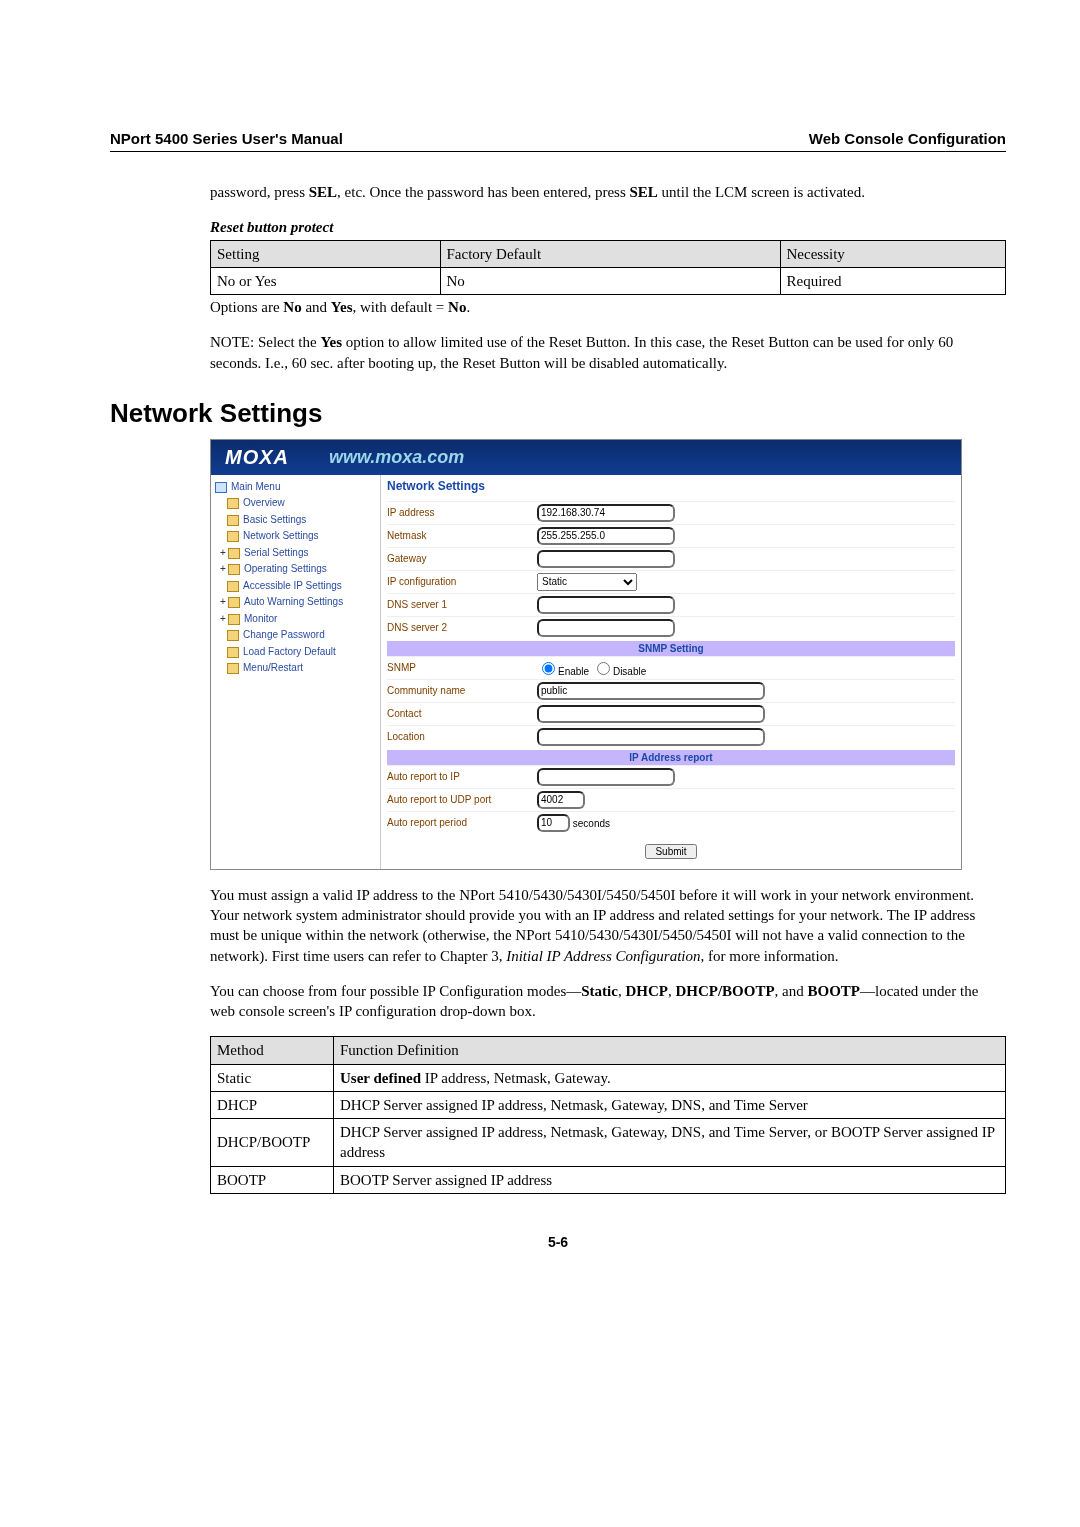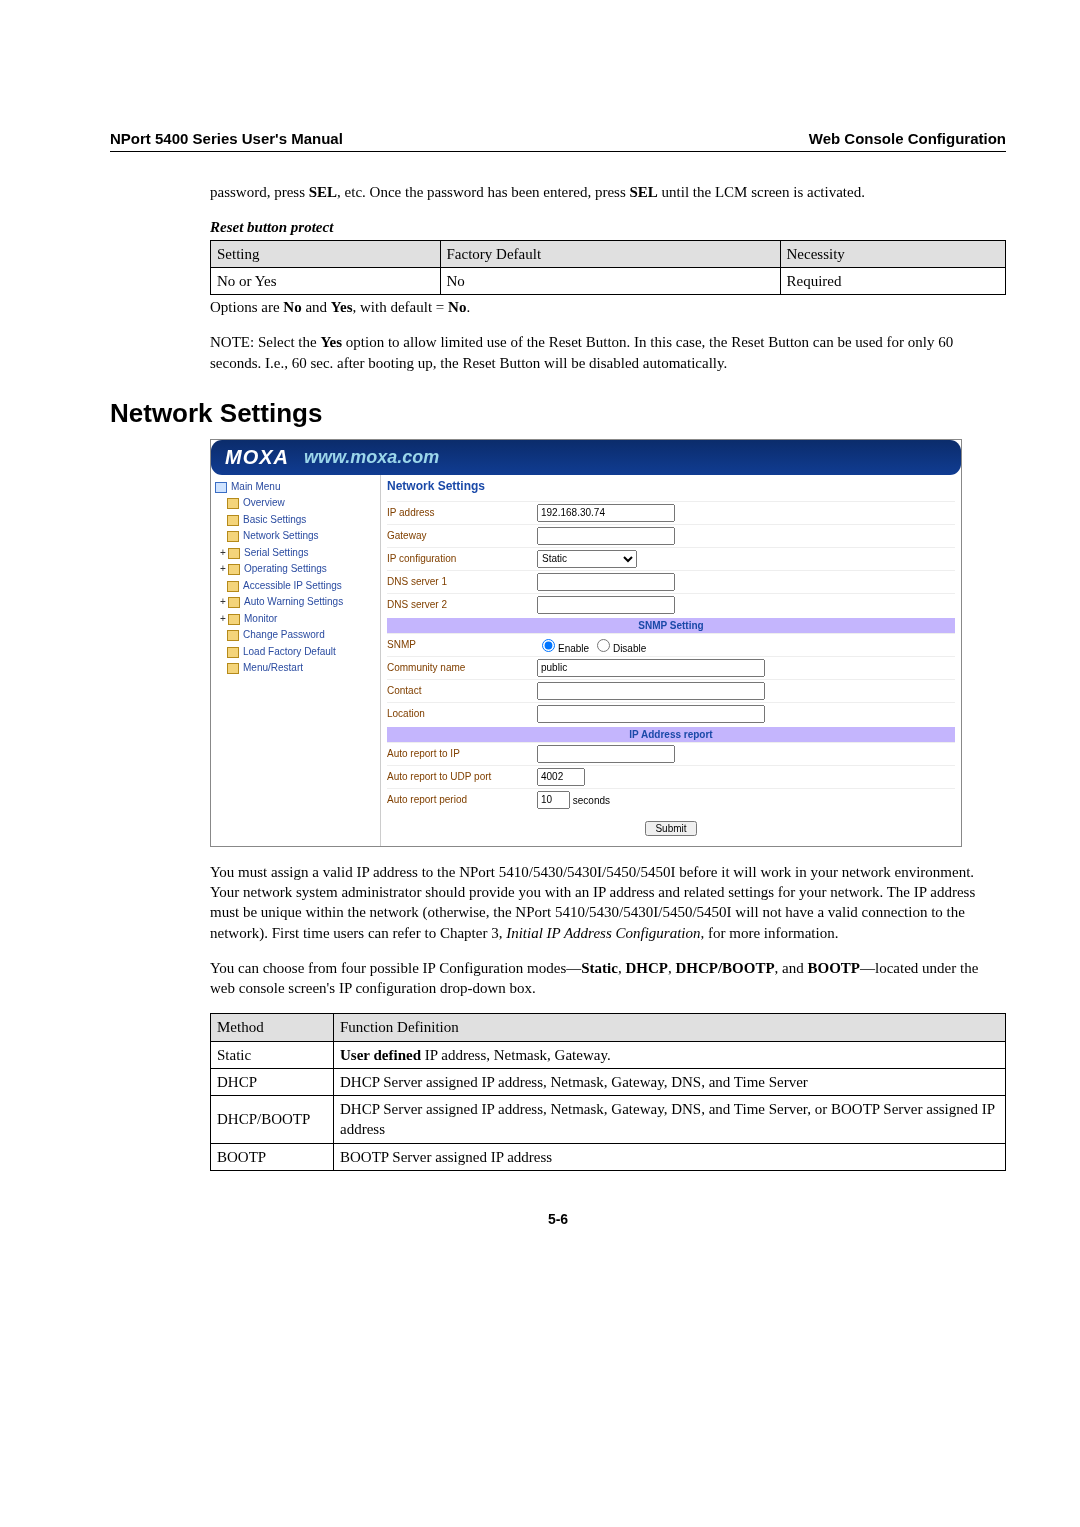--- a/index.html
+++ b/index.html
@@ -64,22 +64,21 @@
   }
   .moxa-bar {
     background: linear-gradient(to bottom, #0b2c6b, #103c92);
     color: #fff;
     padding: 6px 14px;
     font-weight: bold;
     font-size: 20px;
     font-family: Arial, sans-serif;
     display: flex;
     align-items: center;
-    gap: 15px;
-    border-radius: 11px;
+    gap: 40px;
   }
   .moxa-logo {
     font-style: italic;
     letter-spacing: 1px;
   }
   .moxa-url {
     color: #9bd6ea;
     font-size: 18px;
     font-style: italic;
     font-weight: bold;
@@ -140,20 +139,21 @@
   .setting-row .label {
     width: 150px;
     color: #804000;
     font-size: 10px;
   }
   .setting-row .field input[type=text] {
     font-size: 10px;
     height: 14px;
     width: 130px;
     padding: 0 2px;
+    border-radius: 6px;
   }
   .setting-row .field select {
     font-size: 10px;
     height: 18px;
     width: 100px;
   }
   .section-bar {
     background: #c4b5fd;
     text-align: center;
     color: #1a49a8;
@@ -241,20 +241,24 @@
         <div class="nav-item" style="padding-left:14px"><span class="icon"></span><span>Menu/Restart</span></div>
       </div>
       <div class="content-pane">
         <div class="content-title">Network Settings</div>
 
         <div class="setting-row">
           <div class="label">IP address</div>
           <div class="field"><input type="text" value="192.168.30.74" style=""></div>
         </div>
         <div class="setting-row">
+          <div class="label">Netmask</div>
+          <div class="field"><input type="text" value="255.255.255.0" style=""></div>
+        </div>
+        <div class="setting-row">
           <div class="label">Gateway</div>
           <div class="field"><input type="text" value="" style=""></div>
         </div>
         <div class="setting-row">
           <div class="label">IP configuration</div>
           <div class="field"><select><option>Static</option></select></div>
         </div>
         <div class="setting-row">
           <div class="label">DNS server 1</div>
           <div class="field"><input type="text" value="" style=""></div>

